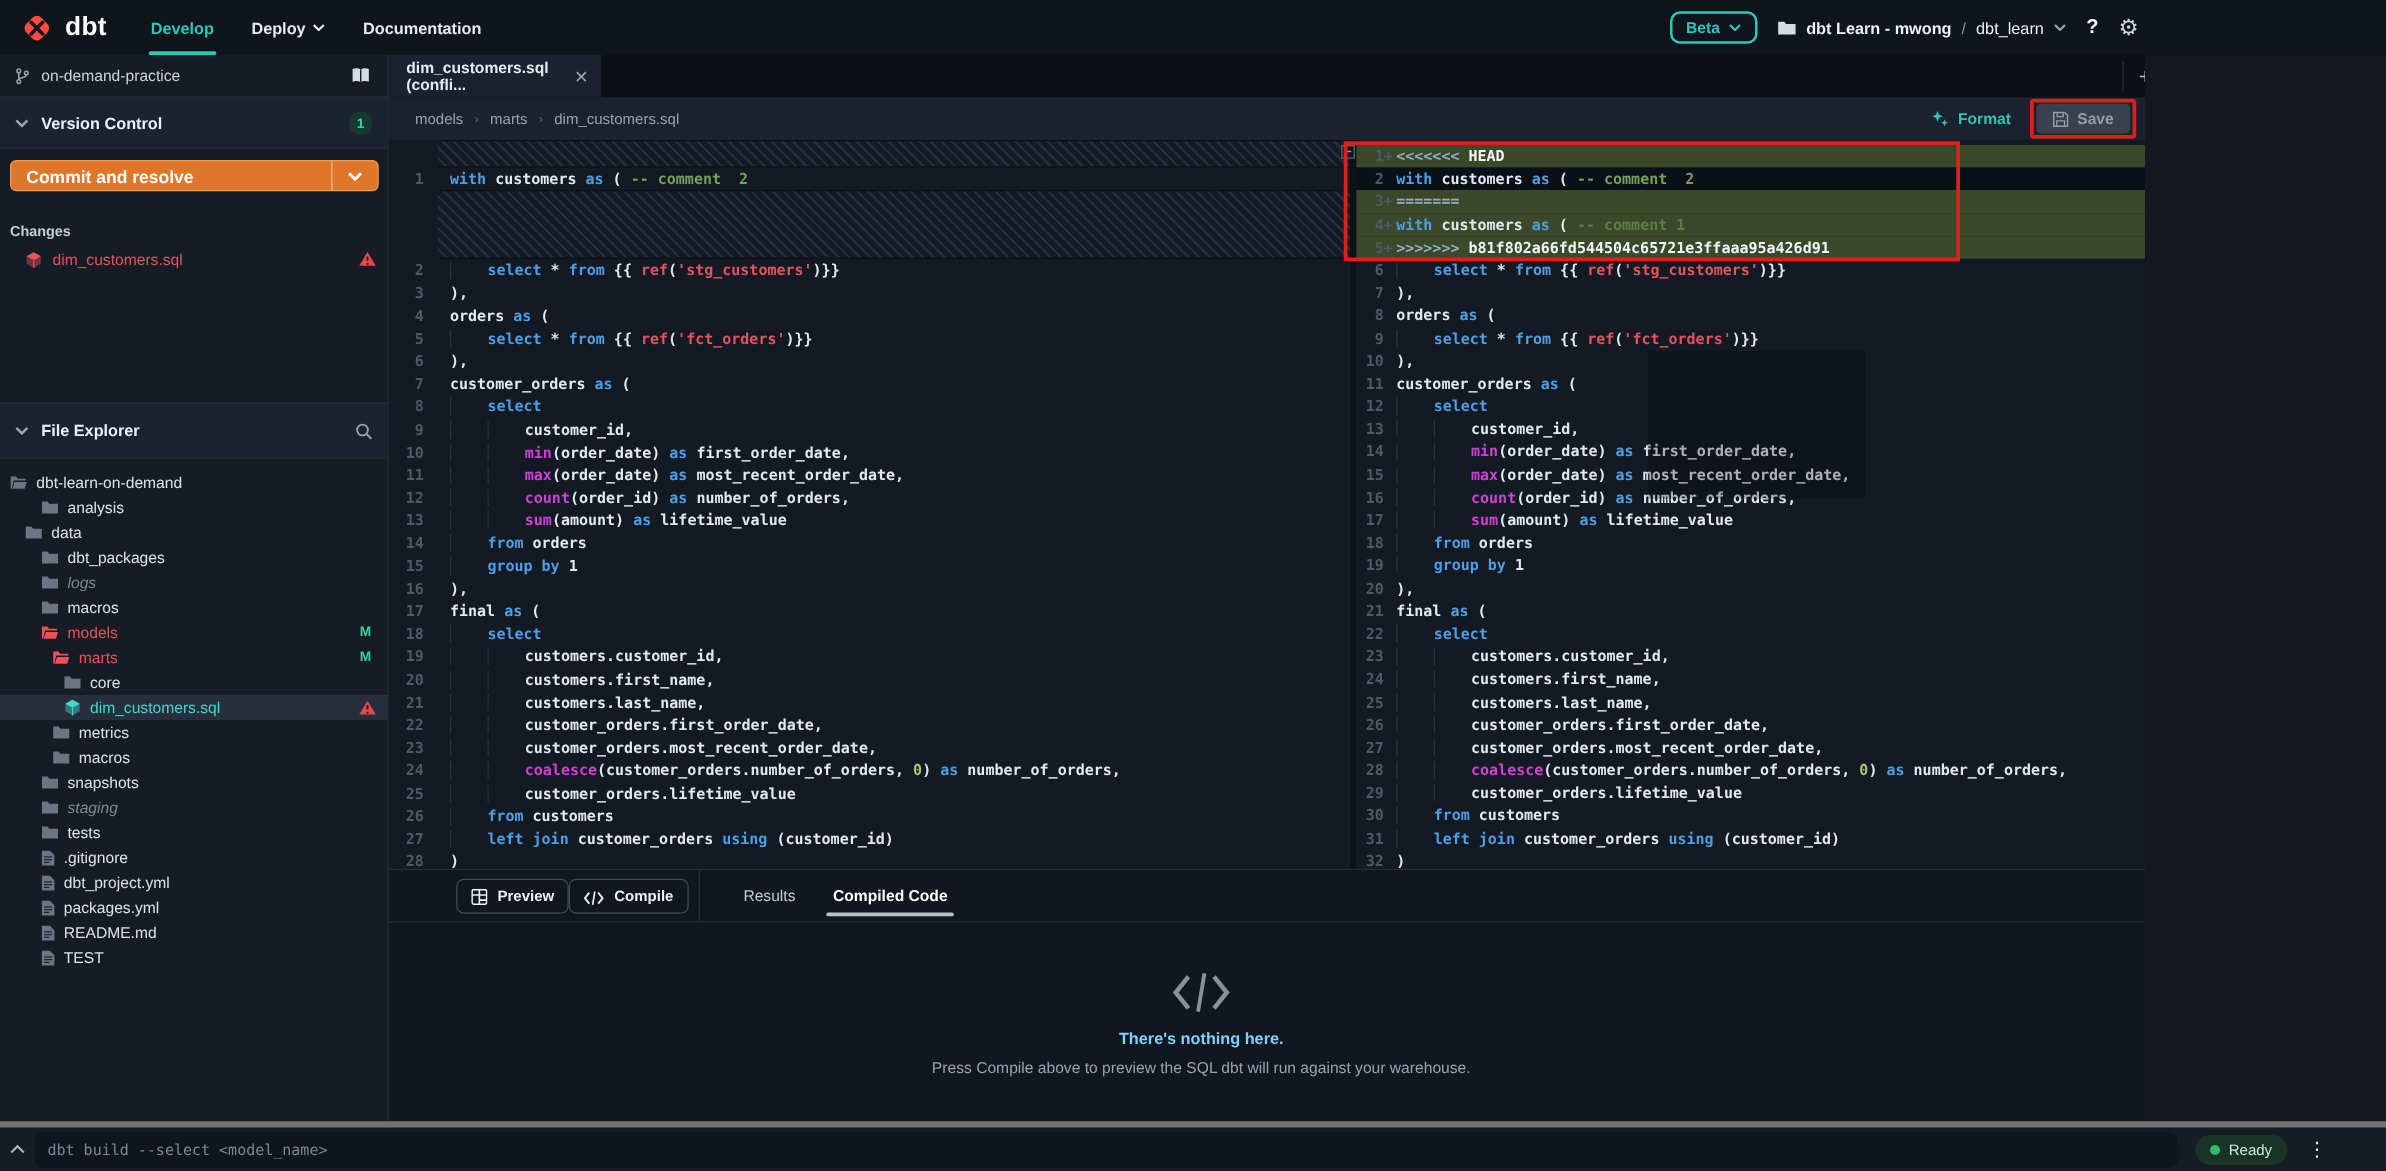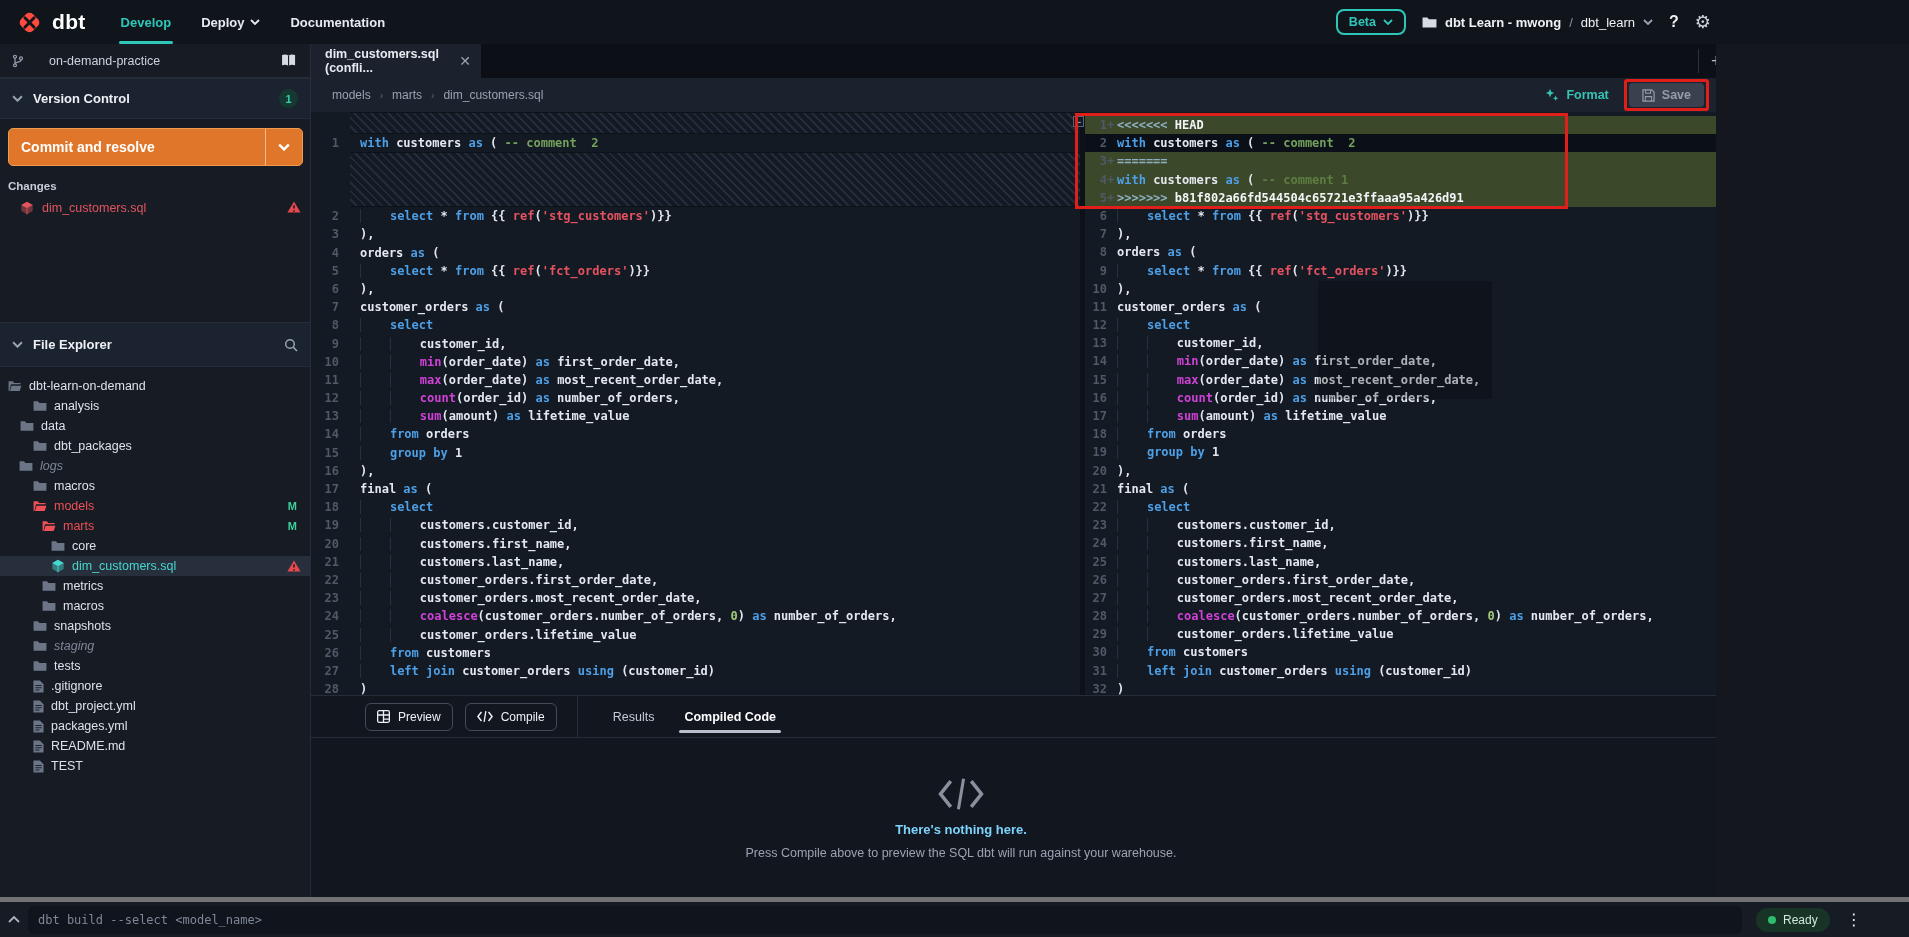--- a/index.html
+++ b/index.html
@@ -17,29 +17,29 @@
   .top-right{position:absolute;right:198px;top:0;height:44px;display:flex;align-items:center;gap:16px}
   .beta-pill{display:flex;align-items:center;gap:7px;border:2px solid #2fc7b9;color:#2fc7b9;font-weight:bold;font-size:12.5px;border-radius:8px;padding:4px 11px}
   .account{display:flex;align-items:center;gap:8px;font-size:13px;color:#eef1f5}
   .account .bold{font-weight:bold}
   .account .slash{color:#8a93a3}
   .account .proj{font-weight:normal}
   .help{font-size:16px;font-weight:bold;color:#eef1f5}
   .gear{font-size:18px;color:#ccd2dc;line-height:1}
   
   .sidebar{position:absolute;left:0;top:44px;width:311px;height:853px;background:#161b24;border-right:1px solid #262d3a;box-sizing:border-box;z-index:2}
-  .branch-row{position:absolute;top:0;left:0;right:0;height:34px;border-bottom:1px solid #262d3a;display:flex;align-items:center;padding:0 12px;gap:25px;color:#cdd3dd;font-size:12.5px;box-sizing:border-box}
+  .branch-row{position:absolute;top:0;left:0;right:0;height:34px;border-bottom:1px solid #262d3a;display:flex;align-items:center;padding:0 12px;gap:9px;color:#cdd3dd;font-size:12.5px;box-sizing:border-box}
   .branch-book{margin-left:auto;color:#d6dbe4}
   .sec-h{position:absolute;left:0;right:0;background:#1c2330;border-bottom:1px solid #262d3a;border-top:1px solid #262d3a;display:flex;align-items:center;gap:10px;padding:0 12px;font-size:13px;font-weight:bold;color:#edf0f5;box-sizing:border-box}
   .sec-h .chev{color:#9aa3b2}
   .vc{top:34px;height:41px}
   .fe{top:278px;height:45px}
   .badge{margin-left:auto;width:19px;height:19px;border-radius:50%;background:#153830;color:#36cfad;font-size:11px;font-weight:bold;display:flex;align-items:center;justify-content:center}
   .fe-search{margin-left:auto;color:#9aa3b2}
-  .commit-btn{position:absolute;left:8px;top:84px;width:295px;height:38px;background:#e0762a;border:1px solid #ef9a4f;border-radius:5px;box-sizing:border-box;display:flex;align-items:center;color:#fff;font-size:14px;font-weight:bold;cursor:pointer}
+  .commit-btn{position:absolute;left:8px;top:84px;width:295px;height:25px;background:#e0762a;border:1px solid #ef9a4f;border-radius:5px;box-sizing:border-box;display:flex;align-items:center;color:#fff;font-size:14px;font-weight:bold;cursor:pointer}
   .commit-label{padding-left:12px}
   .commit-caret{margin-left:auto;width:36px;height:100%;border-left:1px solid rgba(255,255,255,.5);display:flex;align-items:center;justify-content:center;color:#fff}
   .changes-label{position:absolute;left:8px;top:136px;font-size:11.5px;font-weight:bold;color:#c7ced8}
   .changed-file{position:absolute;left:0;top:152px;height:24px;right:0;display:flex;align-items:center;padding-left:20px;gap:8px;color:#e25560;font-size:12.5px;cursor:pointer}
   .changed-file .cube{color:#e25560}
   .cf-warn{position:absolute;right:9px;top:5px}
   .tree{position:absolute;left:0;top:332px;right:0}
   .trow{height:20px;display:flex;align-items:center;gap:7px;font-size:12.5px;color:#dde2ea;position:relative;box-sizing:border-box;cursor:pointer;white-space:nowrap}
   .trow.selected{background:#272f3d;color:#46d7cd}
   .trow.red{color:#ee5058}
@@ -79,21 +79,21 @@
   .ind{border-left:1px solid #28303f}
   .tk-k{color:#4d9fe6}.tk-i{color:#e3e8f0}.tk-p{color:#e3e8f0}
   .tk-f{color:#d042d6}.tk-s{color:#e65360}.tk-c{color:#74a25b}
   .tk-cd{color:#5d7d42}.tk-n{color:#a3c97a}.tk-g{color:#8fb0c4}
   .tk-hd{color:#f2f5f8;font-weight:bold}
   .overlay-dark{position:absolute;left:1007px;top:169px;width:174px;height:118px;background:rgba(0,0,0,.24);pointer-events:none}
   .fold{position:absolute;left:762px;top:4px;width:11px;height:11px;border:1px solid #5a6475;color:#9aa3b2;font-size:9px;line-height:10px;text-align:center;background:#141a24;z-index:3;box-sizing:border-box}
   
   .panel{position:absolute;left:0;top:651px;width:1405px;height:202px;background:#12161f}
   .panel-h{position:absolute;top:0;left:0;right:0;height:43px;border-top:1px solid #262d3a;border-bottom:1px solid #262d3a;display:flex;align-items:center;box-sizing:border-box;padding-left:54px}
-  .pbtn{display:flex;align-items:center;gap:8px;border:1px solid #434b5a;border-radius:6px;color:#eef1f6;font-weight:normal;font-size:12px;padding:6px 11px;margin-right:12px;cursor:pointer;background:transparent}
+  .pbtn{display:flex;align-items:flex-end;gap:8px;border:1px solid #434b5a;border-radius:6px;color:#eef1f6;font-weight:bold;font-size:12px;padding:6px 11px;cursor:pointer;background:transparent}
   .pdiv{width:1px;align-self:stretch;background:#262d3a;margin-left:8px}
   .ptabs{display:flex;margin-left:20px;height:100%}
   .ptab{font-size:12.5px;color:#c3cad6;padding:0 15px;height:100%;display:flex;align-items:center;position:relative;cursor:pointer}
   .ptab.active{color:#fff;font-weight:bold}
   .ptab.active::after{content:"";position:absolute;left:10px;right:10px;bottom:4px;height:3px;background:#b9c0cc;border-radius:2px}
   .empty{position:absolute;left:0;top:83px;width:1300px;text-align:center}
   .empty-icon{color:#8a919e;display:inline-block;margin-bottom:8px}
   .empty-title{font-size:13px;font-weight:bold;color:#7dd3fc;margin-bottom:9px}
   .empty-sub{font-size:12.5px;color:#9aa3b2}
   
@@ -265,21 +265,21 @@
         <span>data</span>
       </div>
       <div class="trow" style="padding-left:33px">
         <span class="ticon">
           <svg viewBox="0 0 16 14" width="14" height="12">
             <path d="M.5 1.5h5.2l1.6 2h8.2v9H.5z" fill="currentColor"></path>
           </svg>
         </span>
         <span>dbt_packages</span>
       </div>
-      <div class="trow italic" style="padding-left:19px">
+      <div class="trow italic" style="padding-left:33px">
         <span class="ticon">
           <svg viewBox="0 0 16 14" width="14" height="12">
             <path d="M.5 1.5h5.2l1.6 2h8.2v9H.5z" fill="currentColor"></path>
           </svg>
         </span>
         <span>logs</span>
       </div>
       <div class="trow" style="padding-left:33px">
         <span class="ticon">
           <svg viewBox="0 0 16 14" width="14" height="12">

